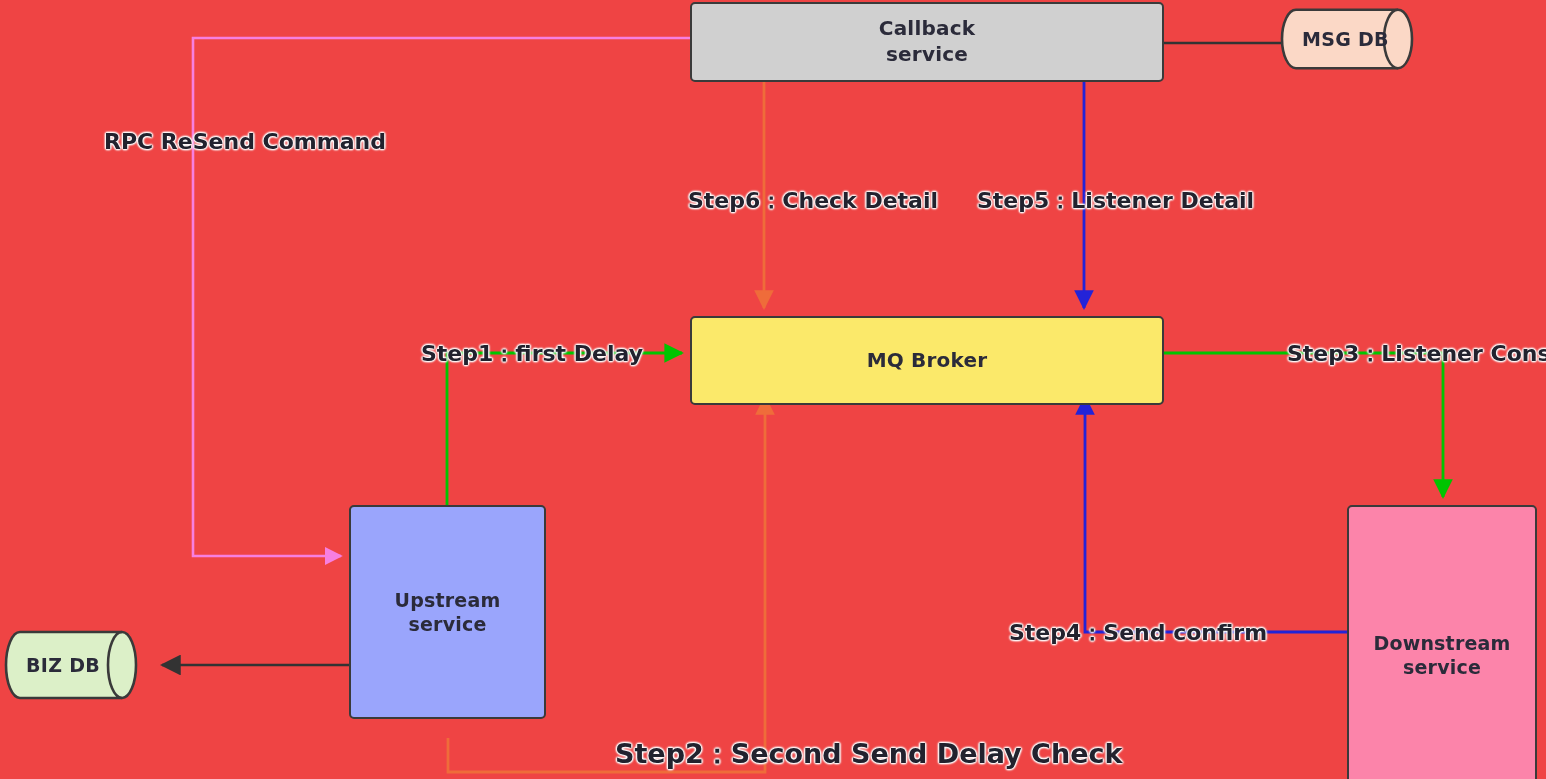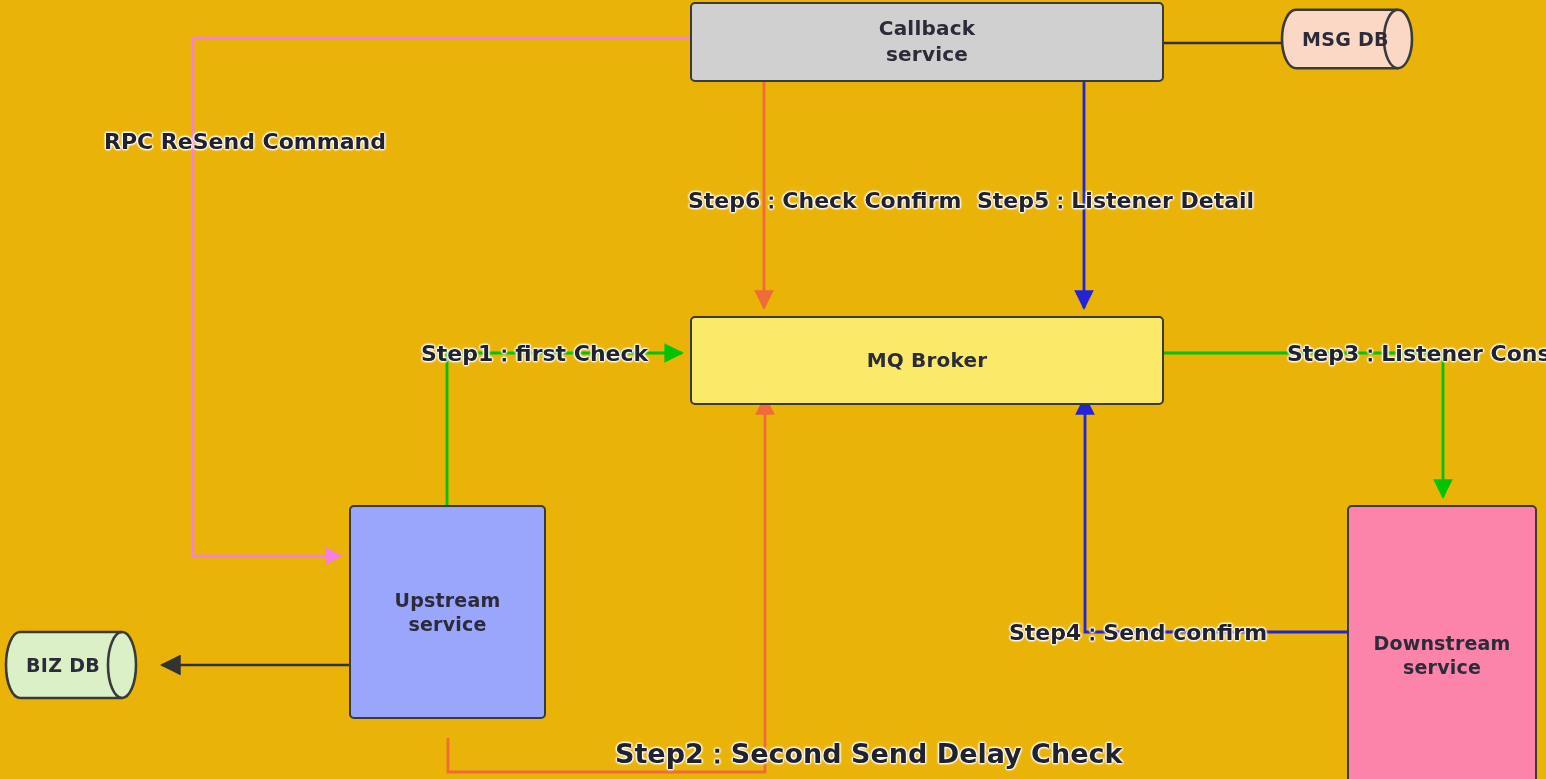--- a/index.html
+++ b/index.html
@@ -1,17 +1,17 @@
 <!DOCTYPE html>
 <html><head>
 <meta charset="utf-8">
 <style>
   html,body{margin:0;padding:0;background:#ffffff;}
   body{font-family:"DejaVu Sans","Liberation Sans",sans-serif;}
-  #stage{position:relative;width:1546px;height:779px;background:#eab308;overflow:hidden;}
+  #stage{position:relative;width:1546px;height:779px;background:#ef4444;overflow:hidden;}
   #wires{position:absolute;left:0;top:0;width:1546px;height:779px;}
   .node{position:absolute;box-sizing:border-box;display:flex;align-items:center;justify-content:center;
         text-align:center;font-weight:bold;color:#2b2b3a;border:2.5px solid #3a3a3a;border-radius:5px;
         line-height:1.28;letter-spacing:.2px;}
   .node span{display:block;}
   #callback-service{left:690px;top:2px;width:474px;height:80px;background:#d0d0d0;font-size:20px;}
   #mq-broker{left:690px;top:316px;width:474px;height:89px;background:#fbe96a;font-size:20px;}
   #upstream-service{left:349px;top:505px;width:197px;height:214px;background:#9aa5fc;font-size:19px;}
   #downstream-service{left:1347px;top:505px;width:190px;height:300px;background:#fc84aa;font-size:19px;}
   .cyl{position:absolute;box-sizing:border-box;}
@@ -112,20 +112,20 @@
 
   <div class="cyl" id="biz-db">
     <svg class="cyl-body" viewBox="0 0 146 70" width="146" height="70" preserveAspectRatio="none">
       <path d="M 118 2 L 16 2 A 14 33 0 0 0 16 68 L 118 68 A 14 33 0 0 0 118 2 Z" fill="#dcf0c8" stroke="#3a3a3a" stroke-width="2.6"></path>
       <path d="M 118 2 A 14 33 0 0 0 118 68" fill="none" stroke="#3a3a3a" stroke-width="2.6"></path>
     </svg>
     <div class="cyl-label">BIZ DB</div>
   </div>
 
   <div class="edge-label" id="label-rpc">RPC ReSend Command</div>
-  <div class="edge-label" id="label-step1">Step1：first Check</div>
+  <div class="edge-label" id="label-step1">Step1：first Delay</div>
   <div class="edge-label" id="label-step2">Step2：Second Send Delay Check</div>
   <div class="edge-label" id="label-step3">Step3：Listener Consume</div>
   <div class="edge-label" id="label-step4">Step4：Send confirm</div>
   <div class="edge-label" id="label-step5">Step5：Listener Detail</div>
-  <div class="edge-label" id="label-step6">Step6：Check Confirm</div>
+  <div class="edge-label" id="label-step6">Step6：Check Detail</div>
 
 </div>
 
 </body></html>

